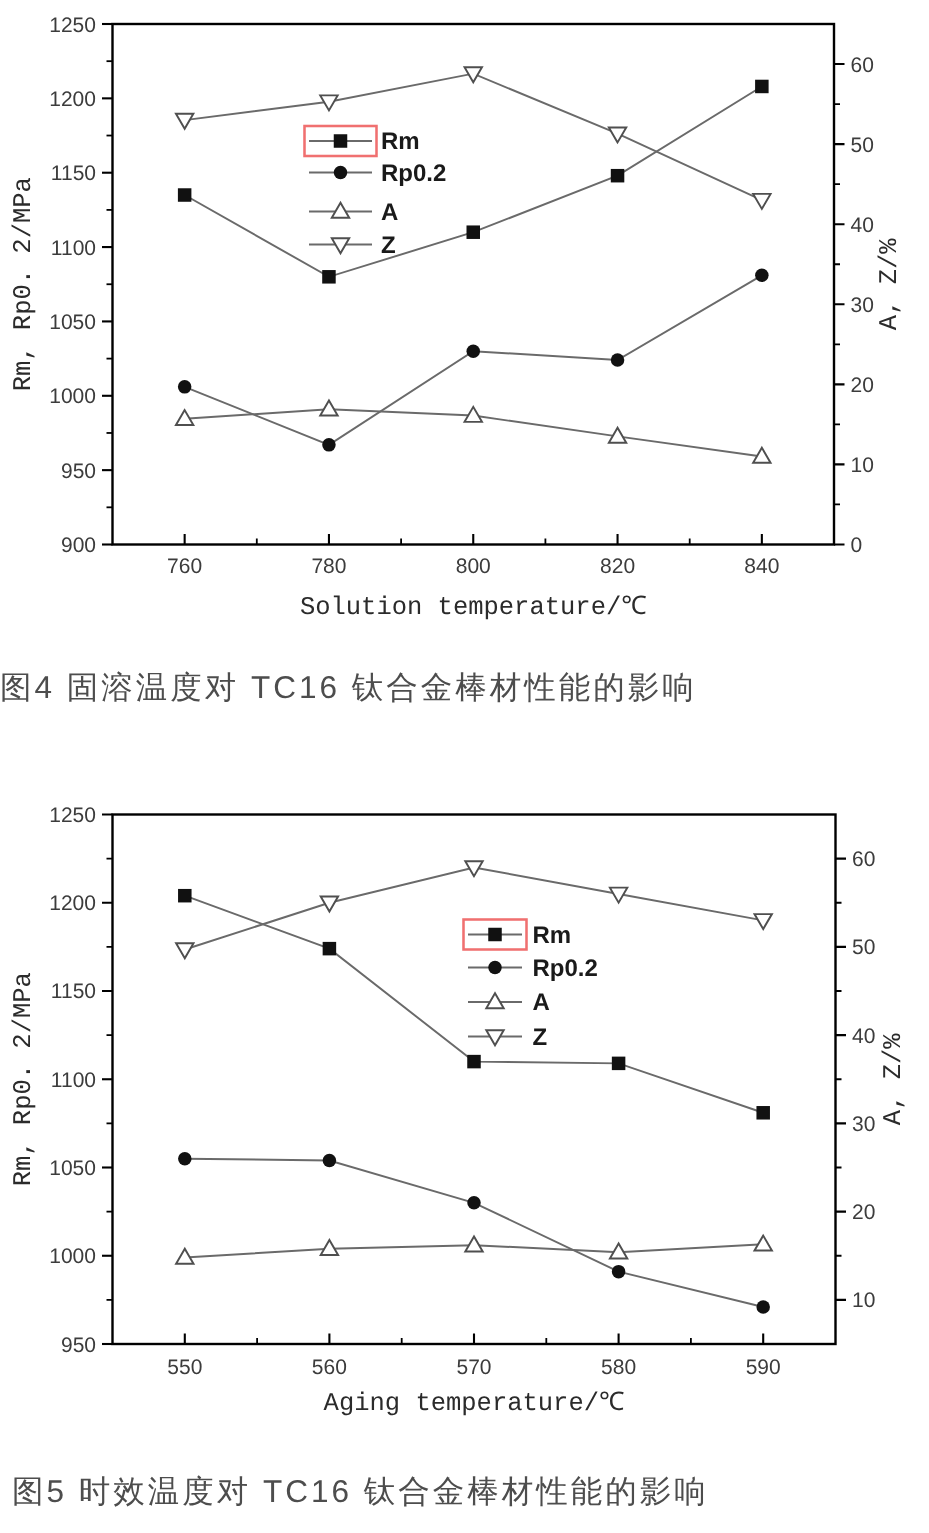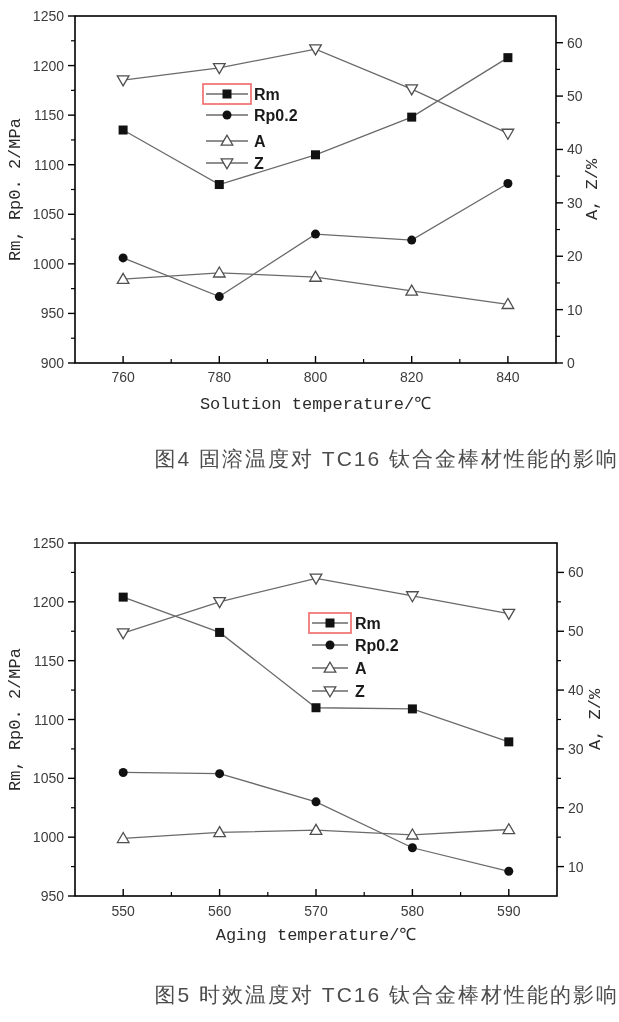--- a/index.html
+++ b/index.html
@@ -5,31 +5,31 @@
   html,body{margin:0;padding:0;}
   body{
     width:619px;height:1022px;background:#ffffff;overflow:hidden;
     font-family:"Liberation Sans","DejaVu Sans",sans-serif;
   }
   figure{margin:0;}
   svg{display:block;}
   svg text{font-family:"Liberation Sans","DejaVu Sans",sans-serif;}
   .axis-title{font-family:"Liberation Mono","DejaVu Sans Mono",monospace;}
   figcaption{
-    text-align:right;
+    text-align:left;
     font-size:21px;
     letter-spacing:2px;
     color:#4d4d4d;
     line-height:30px;
     height:30px;
     white-space:nowrap;
   }
   #fig1 figcaption{margin-top:26px;}
   #fig2{margin-top:56px;}
-  #fig2 figcaption{margin-top:32px;}
+  #fig2 figcaption{margin-top:32px;padding-left:8px;}
 </style>
 </head>
 <body>
 
 <div>
   <figure id="fig1">
     <svg id="chart1" width="619" height="418" viewBox="0 0 619 418">
         <polyline points="123.1,130.01428571428573 219.29999999999998,184.54285714285717 315.5,154.8 411.7,117.12571428571431 507.90000000000003,57.639999999999986" fill="none" stroke="#6a6a6a" stroke-width="1.3"></polyline>
         <rect x="118.6" y="125.51428571428573" width="9" height="9" fill="#111111"></rect>
         <rect x="214.79999999999998" y="180.04285714285717" width="9" height="9" fill="#111111"></rect>

